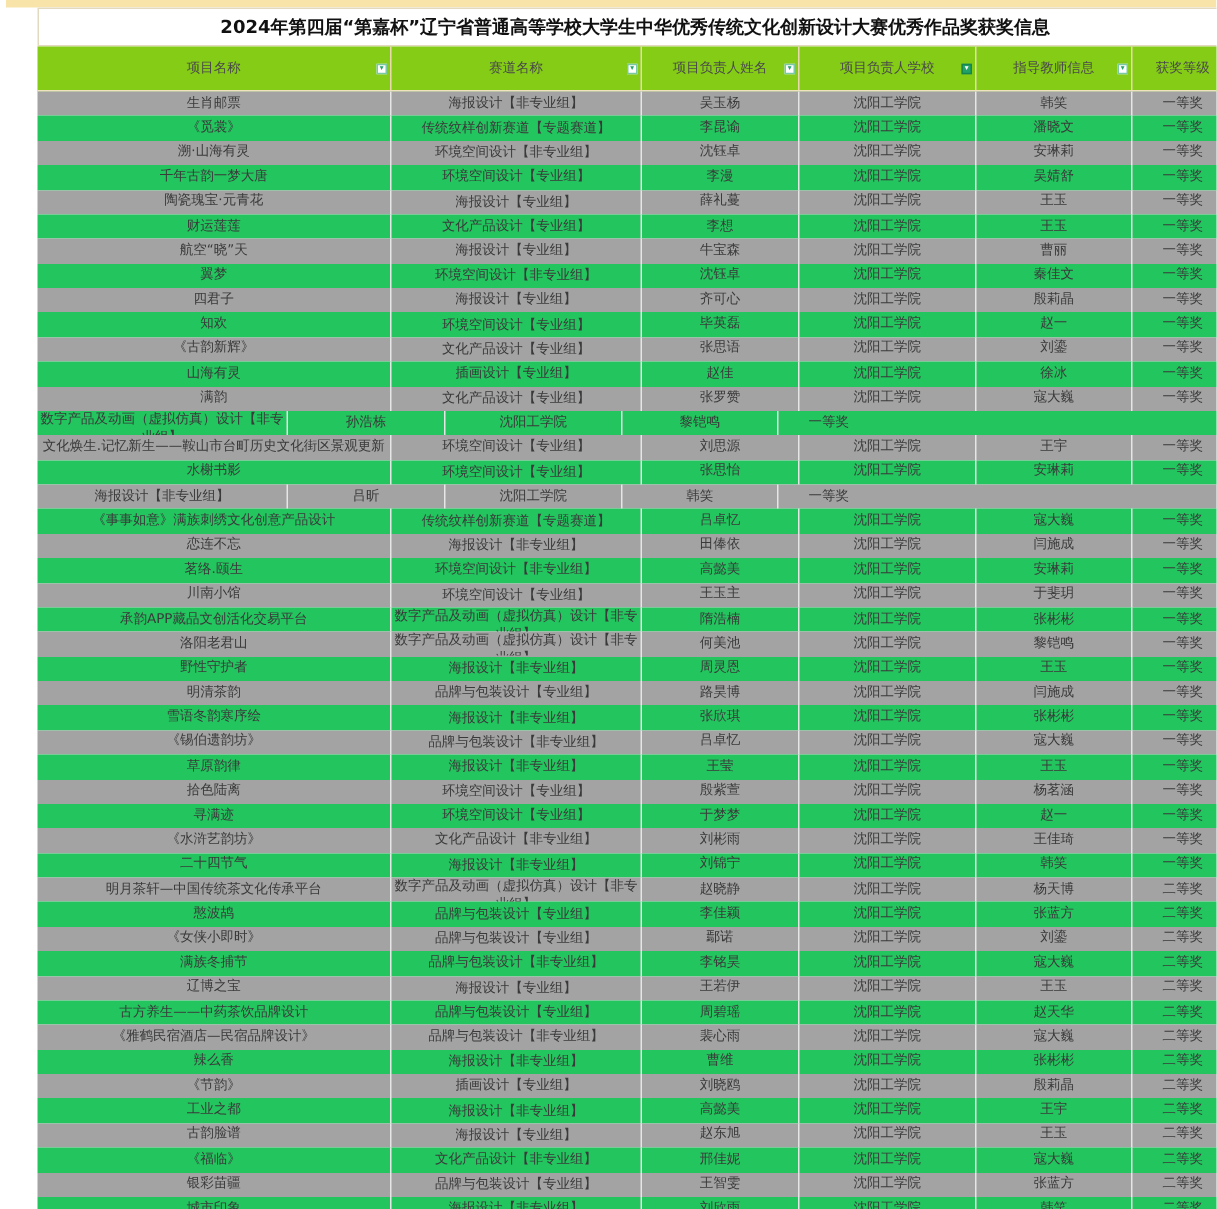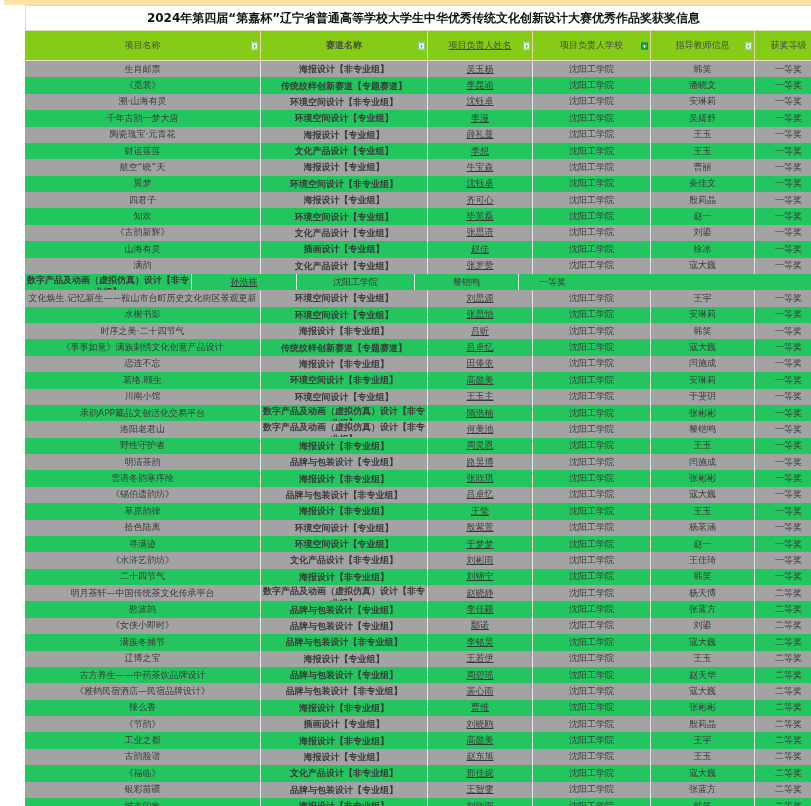--- a/index.html
+++ b/index.html
@@ -37,22 +37,22 @@
   .row.even{background:#a3a3a3;}
   .row.odd{background:#22c55e;}
   .cell{
     display:flex;align-items:center;justify-content:center;text-align:center;
     font-size:9px;line-height:11px;color:#3a3a3a;box-sizing:border-box;
     border-right:1px solid #e6e6e6;overflow:hidden;padding:0 1px;
   }
   .cell:last-child{border-right:none;}
   .cell.c1{line-height:12px;}
   .c0{width:236px;}
-  .c1{width:167px;font-weight:bold;}
-  .c2{width:105px;text-decoration:underline;}
+  .c1{width:167px;}
+  .c2{width:105px;}
   .c3{width:118px;}
   .c4{width:104px;}
   .c5{width:67px;}
   .cell.c1 .wrapbox{max-height:16px;overflow:hidden;}
 </style>
 </head>
 <body>
 
 <div class="top-strip"></div>
 
@@ -240,21 +240,20 @@
         <div class="cell c0">水榭书影</div>
         <div class="cell c1">
           <span class="wrapbox">环境空间设计【专业组】</span>
         </div>
         <div class="cell c2">张思怡</div>
         <div class="cell c3">沈阳工学院</div>
         <div class="cell c4">安琳莉</div>
         <div class="cell c5">一等奖</div>
       </div>
       <div class="row even">
-        <div class="cell c0">时序之美·二十四节气</div>
         <div class="cell c1">
           <span class="wrapbox">海报设计【非专业组】</span>
         </div>
         <div class="cell c2">吕昕</div>
         <div class="cell c3">沈阳工学院</div>
         <div class="cell c4">韩笑</div>
         <div class="cell c5">一等奖</div>
       </div>
       <div class="row odd">
         <div class="cell c0">《事事如意》满族刺绣文化创意产品设计</div>

